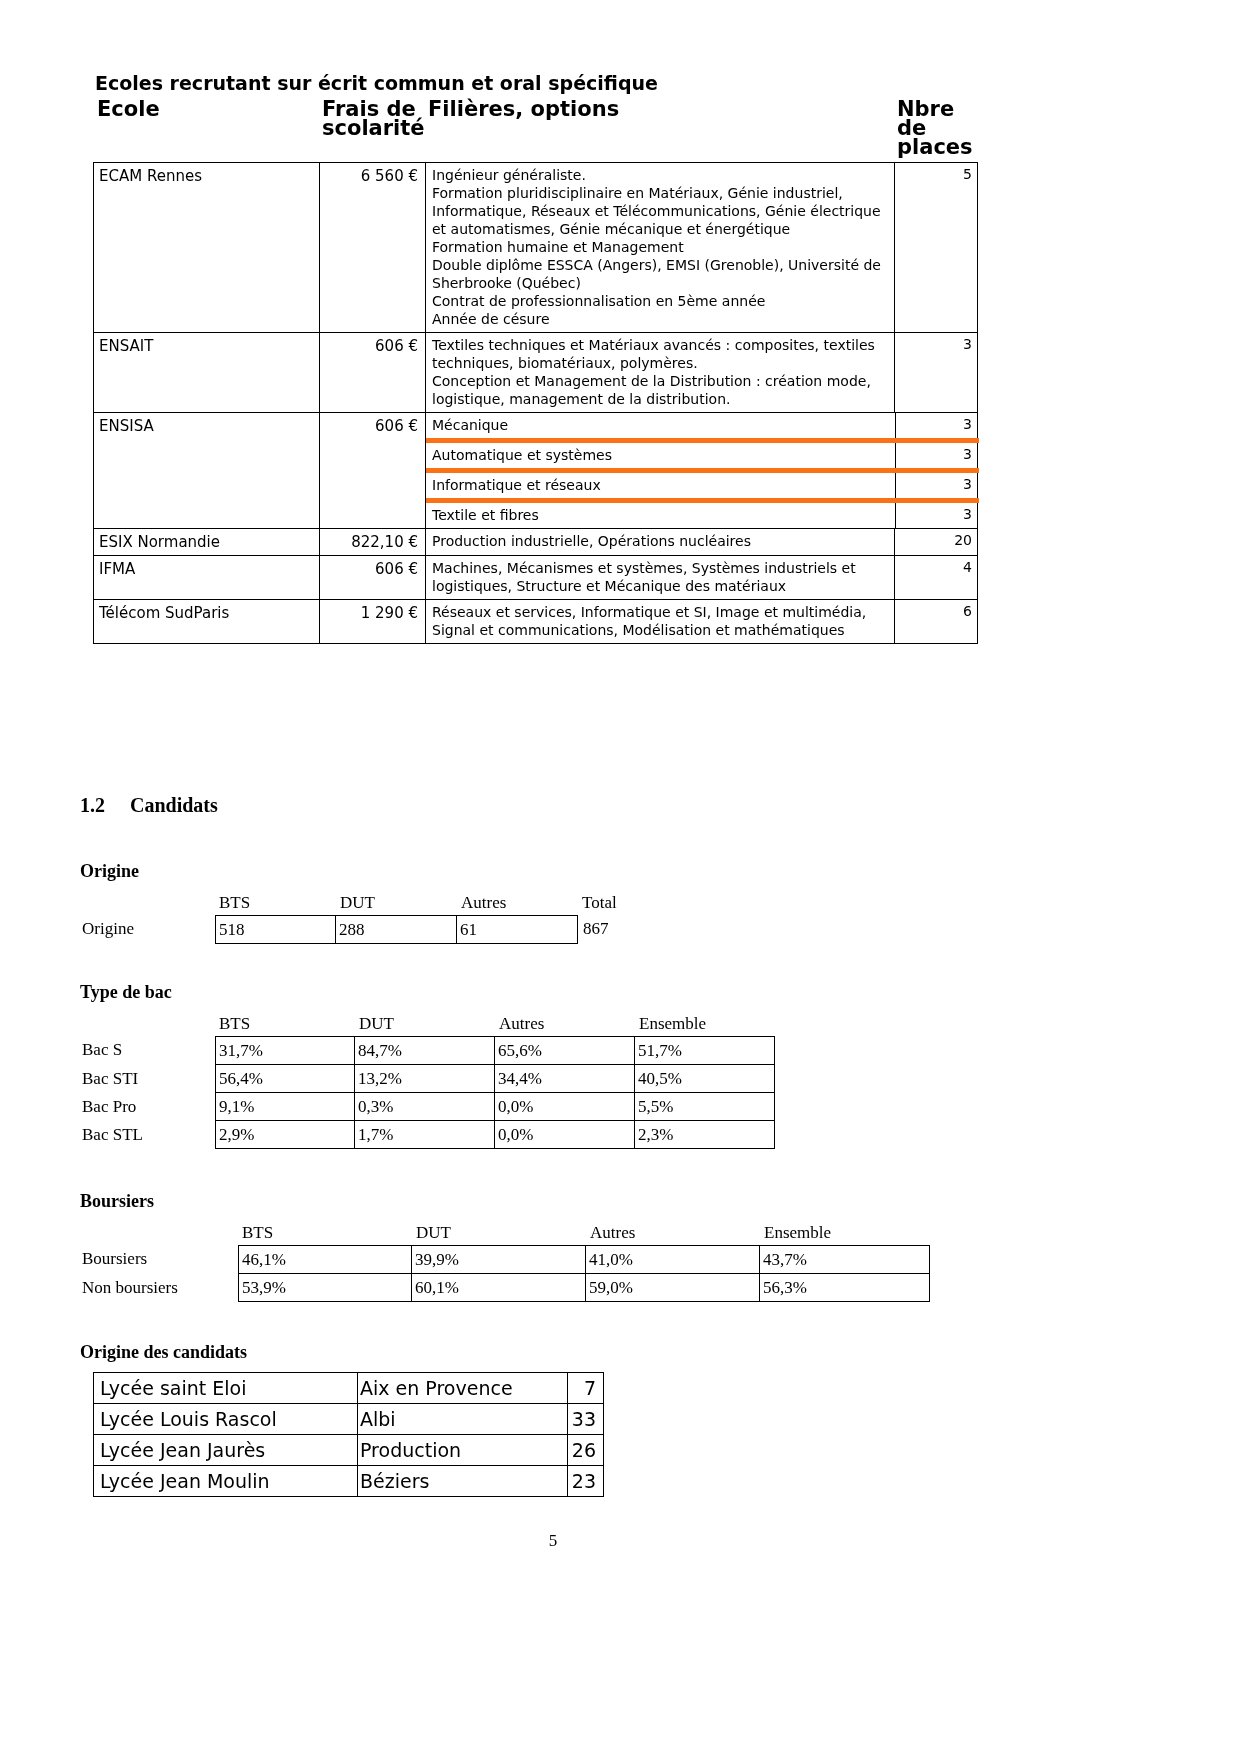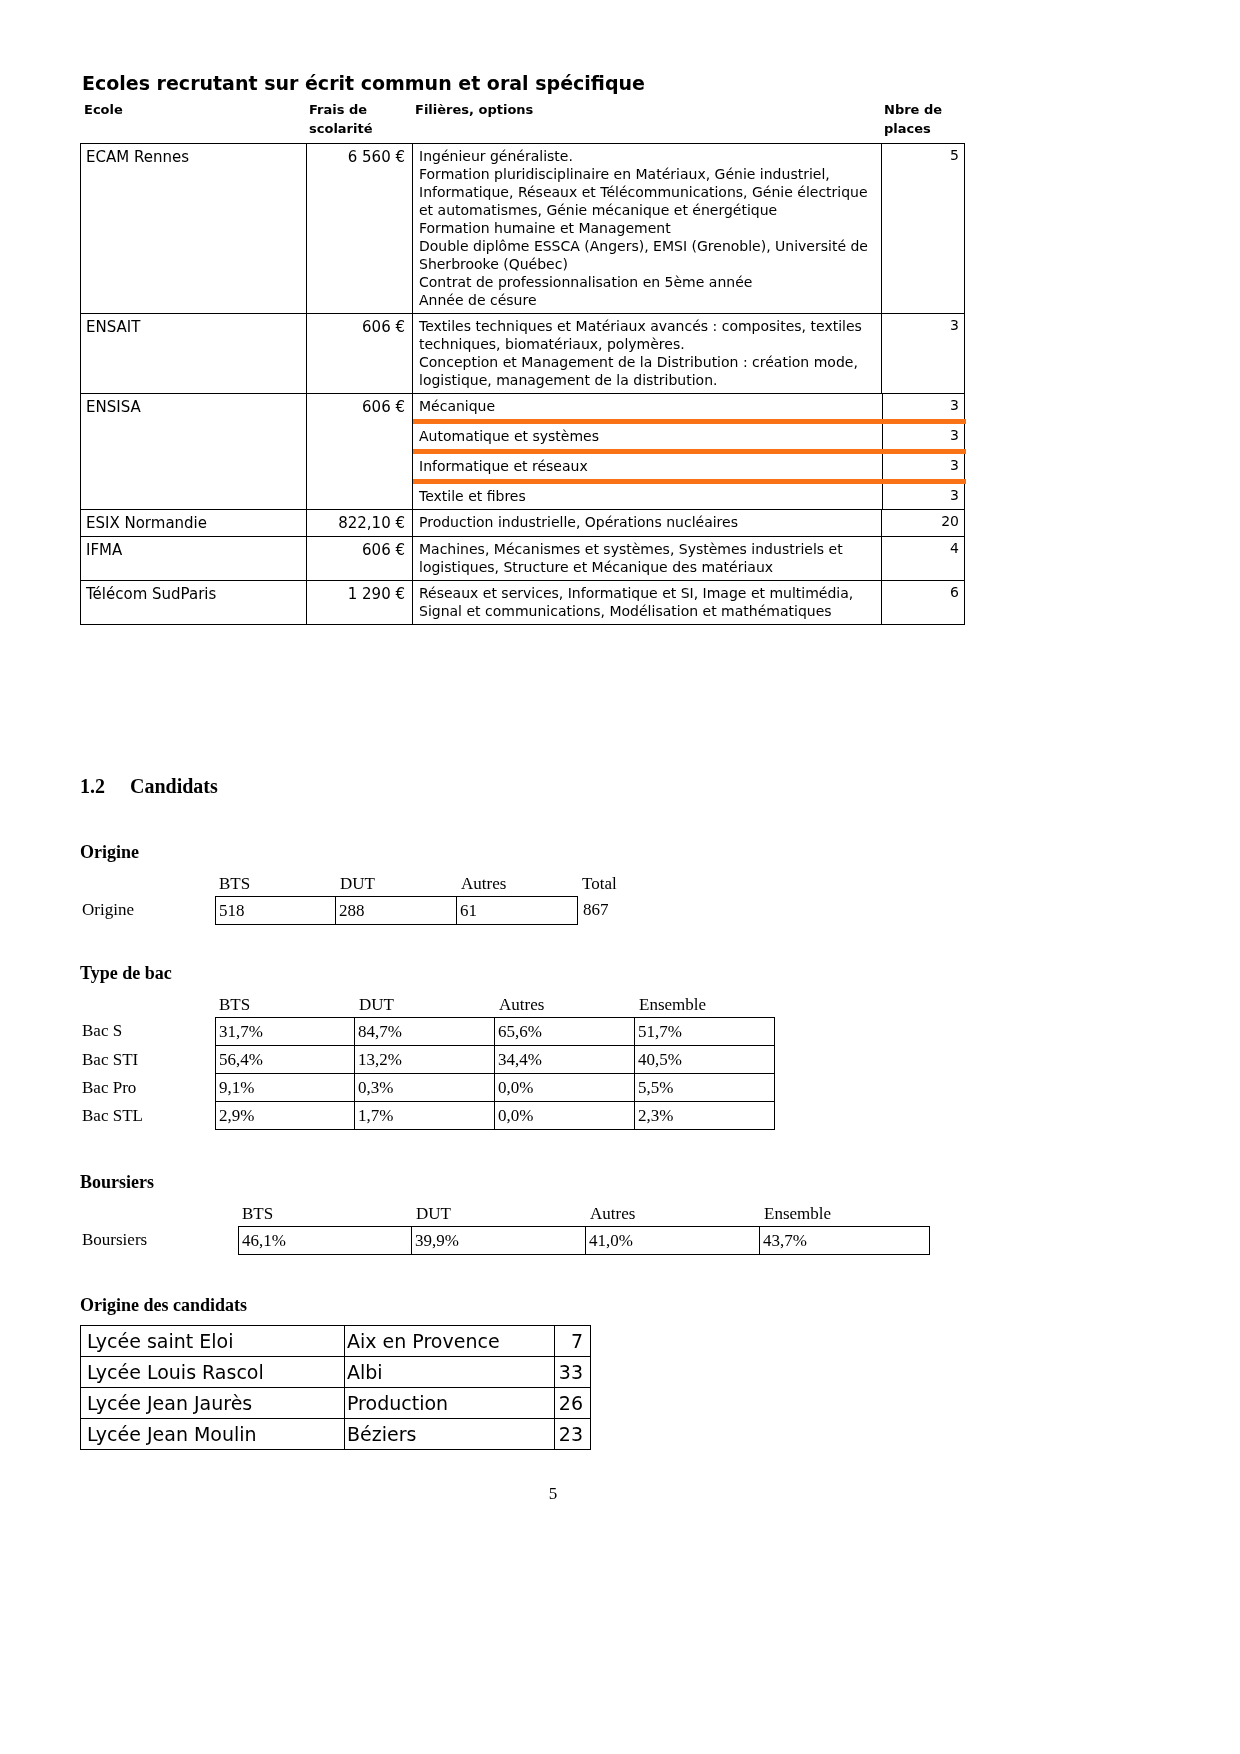--- a/index.html
+++ b/index.html
@@ -1,27 +1,27 @@
 <!DOCTYPE html>
 <html lang="fr"><head>
 <meta charset="utf-8">
 <style>
   * { margin:0; padding:0; box-sizing:border-box; }
   html,body { background:#fff; }
   body { width:1240px; height:1754px; color:#000; position:relative; }
   .content { padding:72px 0 0 80px; width:1240px; }
 
   
-  .sans { font-family:"DejaVu Sans","Liberation Sans",sans-serif; }
+  .sans { font-family:"DejaVu Sans","Liberation Sans",sans-serif;margin-left:13px; }
   .serif { font-family:"Liberation Serif","DejaVu Serif",serif; }
 
   .doc-title { font-family:"DejaVu Sans",sans-serif; font-size:19px; font-weight:bold; margin:0 0 6px 2px; }
 
   .et { width:885px; }
-  .et-headrow { display:grid; grid-template-columns:225px 106px 469px 85px; font-size:13px; font-weight:bold; line-height:19px; margin-bottom:3px; }
+  .et-headrow { display:grid; grid-template-columns:225px 106px 469px 85px; font-size:21px; font-weight:bold; line-height:19px; margin-bottom:3px; }
   .et-headrow > div { padding:0 2px 2px 4px; }
   .et-body { border:1px solid #000; }
   .et-row { display:grid; grid-template-columns:225px 106px 469px 85px; }
   .et-row + .et-row { border-top:1px solid #000; }
   .c-ecole { font-size:15px; padding:4px 4px 4px 5px; }
   .c-frais { font-size:15px; text-align:right; padding:4px 7px 4px 2px; border-left:1px solid #000; }
   .c-fil { font-size:14px; line-height:18px; padding:3px 6px 4px 6px; border-left:1px solid #000; }
   .c-places { font-size:14px; text-align:right; padding:3px 7px 3px 2px; border-left:1px solid #000; }
   .c-fil p { margin:0; }
   .c-sub { grid-column:3 / 5; border-left:1px solid #000; display:flex; flex-direction:column; }
@@ -253,20 +253,27 @@
         <div class="hdr-cell" style="width:174px">Autres</div>
         <div class="hdr-cell" style="width:170px">Ensemble</div>
       </div>
       <div class="bs-row">
         <div class="bs-label">Boursiers</div>
         <div class="bs-cell first">46,1%</div>
         <div class="bs-cell">39,9%</div>
         <div class="bs-cell">41,0%</div>
         <div class="bs-cell last">43,7%</div>
       </div>
+      <div class="bs-row">
+        <div class="bs-label">Non boursiers</div>
+        <div class="bs-cell first">53,9%</div>
+        <div class="bs-cell">60,1%</div>
+        <div class="bs-cell">59,0%</div>
+        <div class="bs-cell last">56,3%</div>
+      </div>
     </div>
 
     <div class="lycees-block">
       <div class="sub-heading">Origine des candidats</div>
       <div class="ly-table sans">
         <div class="ly-row">
           <div class="ly-name">Lycée saint Eloi</div>
           <div class="ly-ville">Aix en Provence</div>
           <div class="ly-num">7</div>
         </div>

